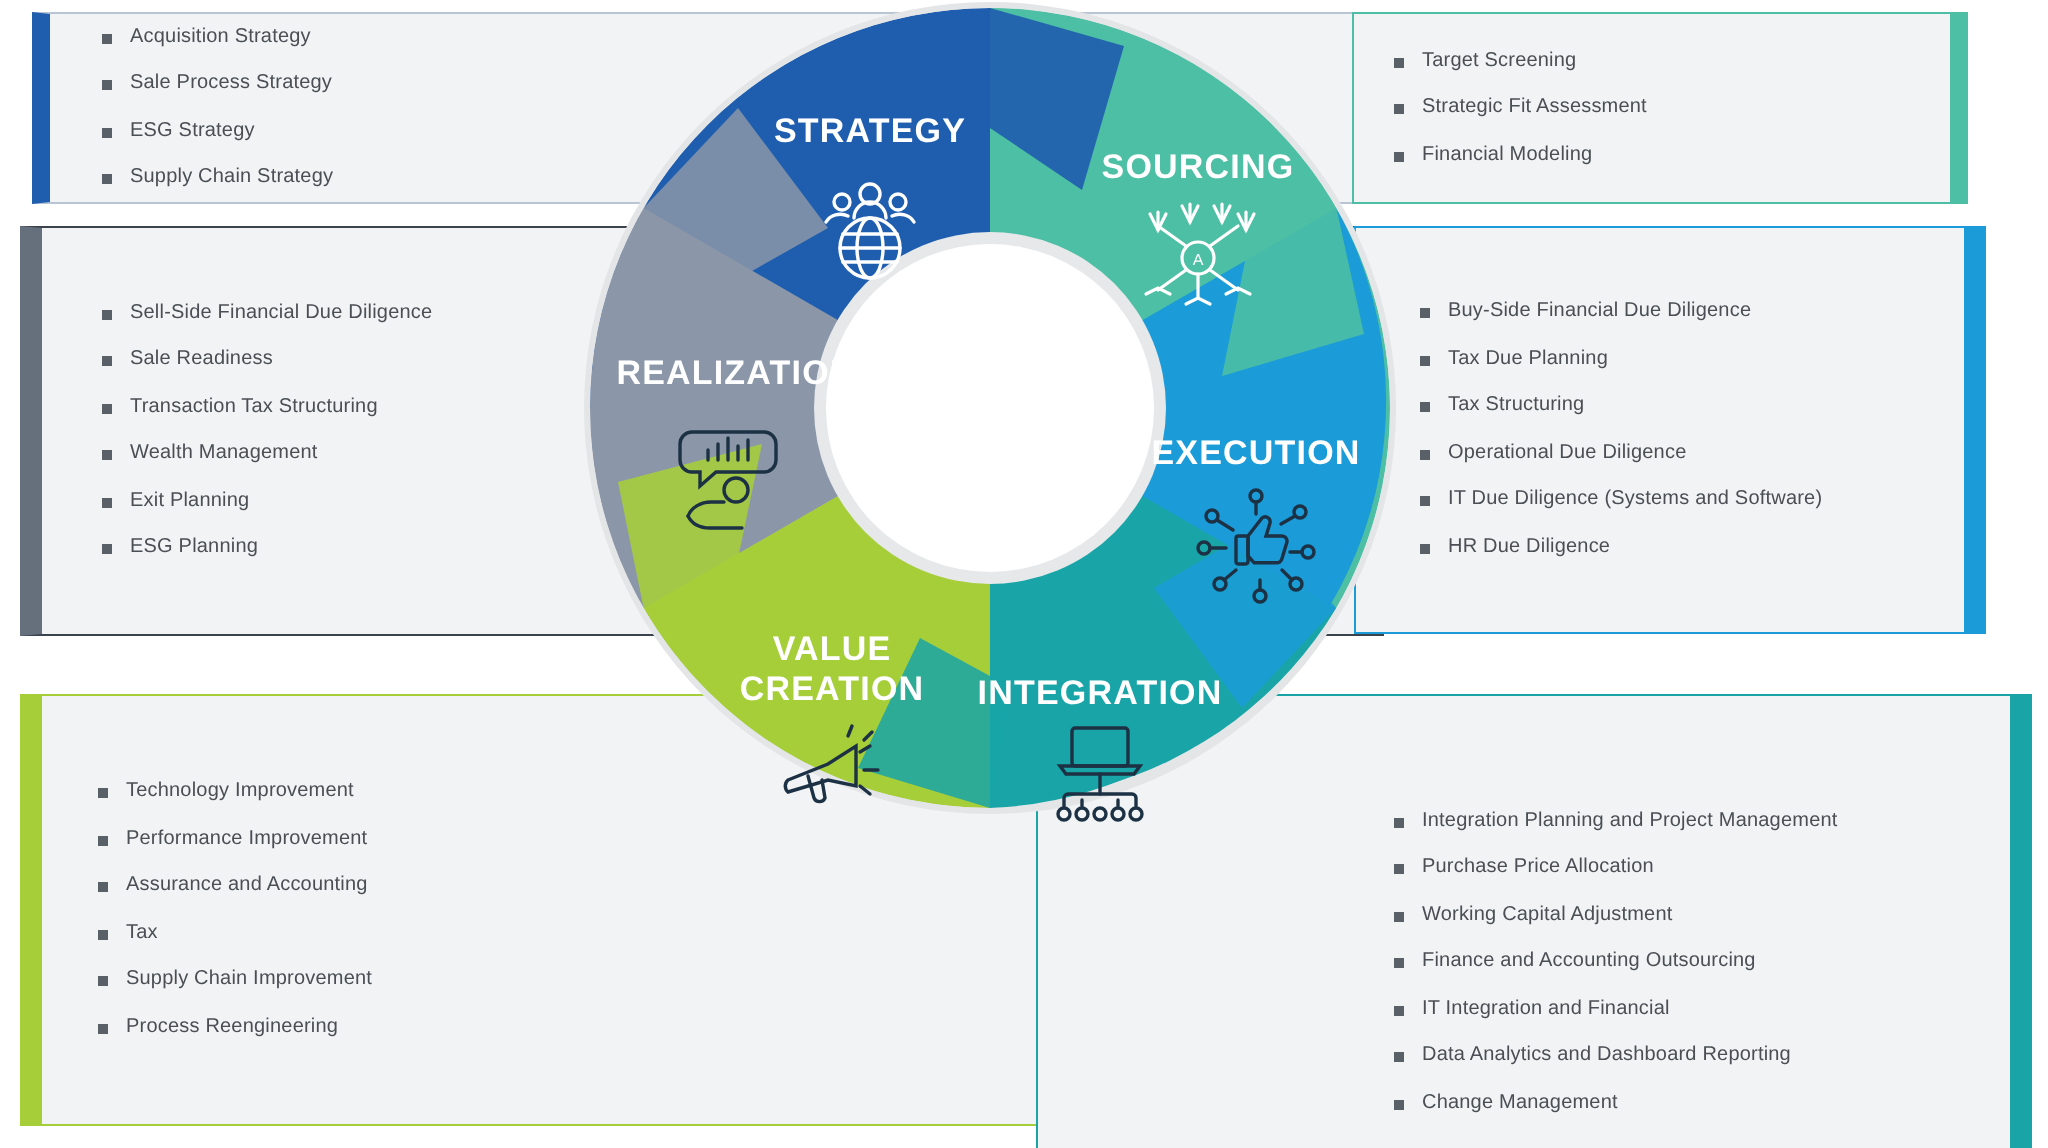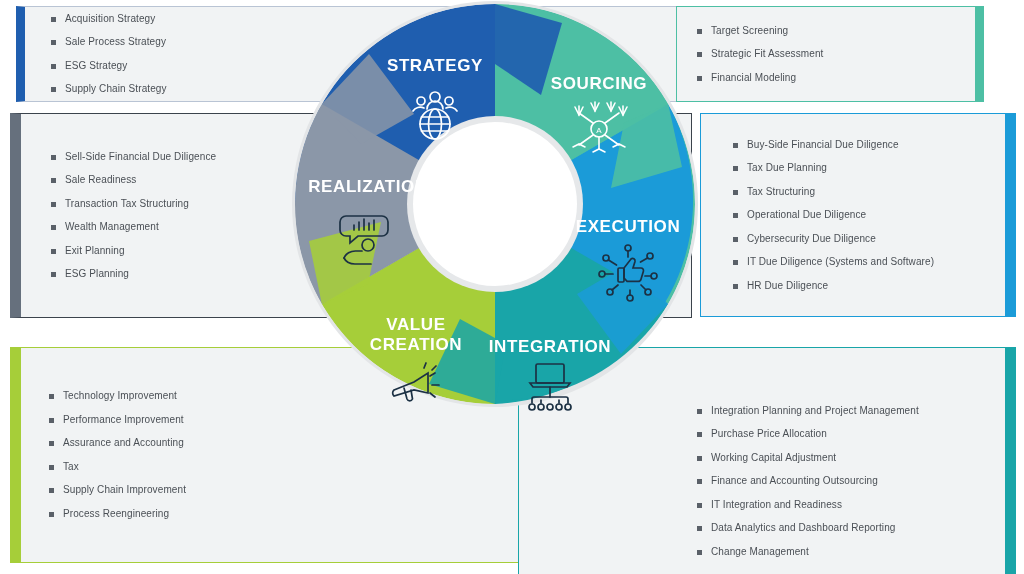--- a/index.html
+++ b/index.html
@@ -72,21 +72,21 @@
     left: 10px; top: 347px; width: 682px; height: 216px;
     border: 1.5px solid #a6ce39;
     border-left: 11px solid #a6ce39;
   }
   #panel-sourcing {
     left: 676px; top: 6px; width: 308px; height: 96px;
     border: 1px solid #4dbfa4;
     border-right: 9px solid #4dbfa4;
   }
   #panel-execution {
-    left: 700px; top: 113px; width: 316px; height: 204px;
+    left: 677px; top: 113px; width: 316px; height: 204px;
     border: 1.5px solid #1b9bd8;
     border-right: 11px solid #1b9bd8;
   }
   #panel-integration {
     left: 518px; top: 347px; width: 498px; height: 268px;
     border: 1.5px solid #19a5a8;
     border-right: 11px solid #19a5a8;
   }
   #panel-integration ul { padding-left: 178px; }
   #panel-execution ul   { padding-left: 32px; }
@@ -156,33 +156,32 @@
       <li>Financial Modeling</li>
     </ul>
   </div>
 
   <div class="panel panel-right" id="panel-execution">
     <ul>
       <li>Buy-Side Financial Due Diligence</li>
       <li>Tax Due Planning</li>
       <li>Tax Structuring</li>
       <li>Operational Due Diligence</li>
-      <li>Cybersecurity Due Diligence</li>
       <li>IT Due Diligence (Systems and Software)</li>
       <li>HR Due Diligence</li>
     </ul>
   </div>
 
   <div class="panel panel-right" id="panel-integration">
     <ul>
       <li>Integration Planning and Project Management</li>
       <li>Purchase Price Allocation</li>
       <li>Working Capital Adjustment</li>
       <li>Finance and Accounting Outsourcing</li>
-      <li>IT Integration and Readiness</li>
+      <li>IT Integration and Financial</li>
       <li>Data Analytics and Dashboard Reporting</li>
       <li>Change Management</li>
     </ul>
   </div>
 
   <div id="wheel">
     <svg viewBox="0 0 424 424" xmlns="http://www.w3.org/2000/svg">
       <defs>
 
         <mask id="donut-mask">

